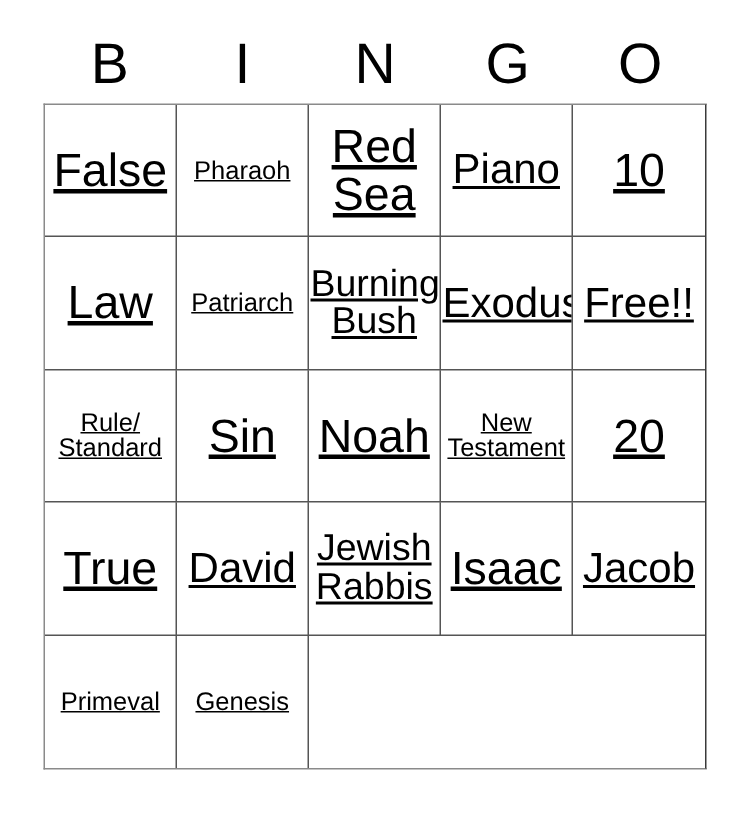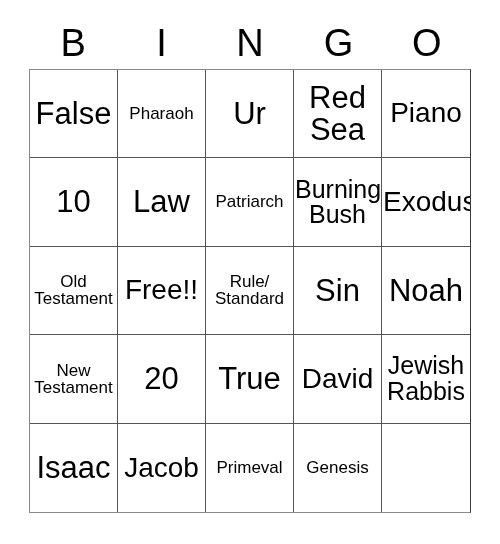--- a/index.html
+++ b/index.html
@@ -60,20 +60,21 @@
   .cell {
     border-right: 1px solid #555555;
     border-bottom: 1px solid #555555;
     box-sizing: border-box;
     display: flex;
     align-items: center;
     justify-content: center;
     text-align: center;
     overflow: hidden;
     padding: 0 1px;
+    text-decoration: underline;
   }
   .cell:nth-child(5n) { border-right: none; text-align: center; }
   .cell:nth-child(n+21) { border-bottom: none; }
   .cell-text {
     display: block;
     width: 100%;
     line-height: 1.02;
     word-break: normal;
     white-space: normal;
   }
@@ -98,23 +99,20 @@
 
   <div id="grid">
 
     <div class="cell">
         <span class="cell-text fs-xl">False</span>
       </div>
     <div class="cell">
         <span class="cell-text fs-sm">Pharaoh</span>
       </div>
     <div class="cell">
-        <span class="cell-text fs-xl">Ur</span>
-      </div>
-    <div class="cell">
         <span class="cell-text fs-xl">Red Sea</span>
       </div>
 
     <div class="cell">
         <span class="cell-text fs-lg">Piano</span>
       </div>
     <div class="cell">
         <span class="cell-text fs-xl">10</span>
       </div>
     <div class="cell">
@@ -122,23 +120,20 @@
       </div>
     <div class="cell">
         <span class="cell-text fs-sm">Patriarch</span>
       </div>
     <div class="cell">
         <span class="cell-text fs-md">Burning Bush</span>
       </div>
 
     <div class="cell">
         <span class="cell-text fs-lg">Exodus</span>
-      </div>
-    <div class="cell">
-        <span class="cell-text fs-sm">Old Testament</span>
       </div>
     <div class="cell">
         <span class="cell-text fs-lg">Free!!</span>
       </div>
     <div class="cell">
         <span class="cell-text fs-sm">Rule/ Standard</span>
       </div>
     <div class="cell">
         <span class="cell-text fs-xl">Sin</span>
       </div>

